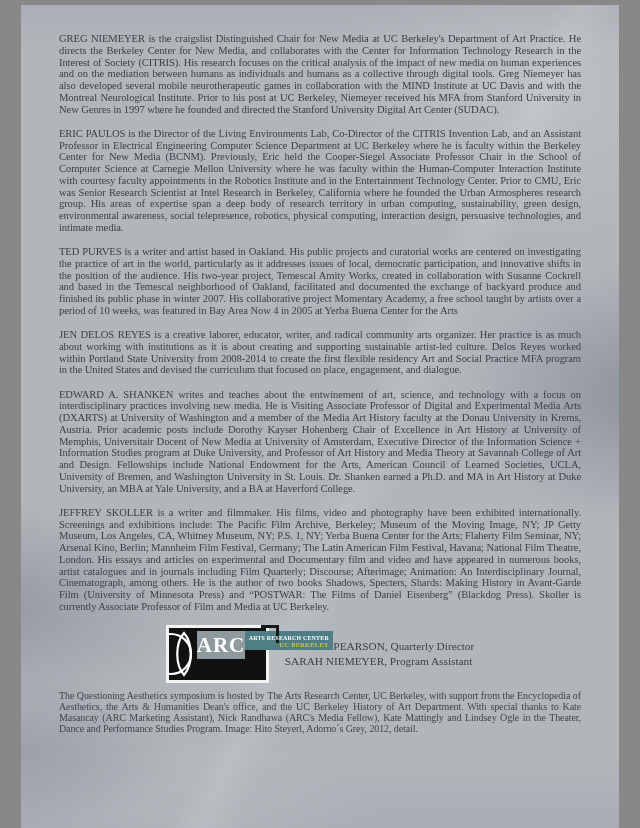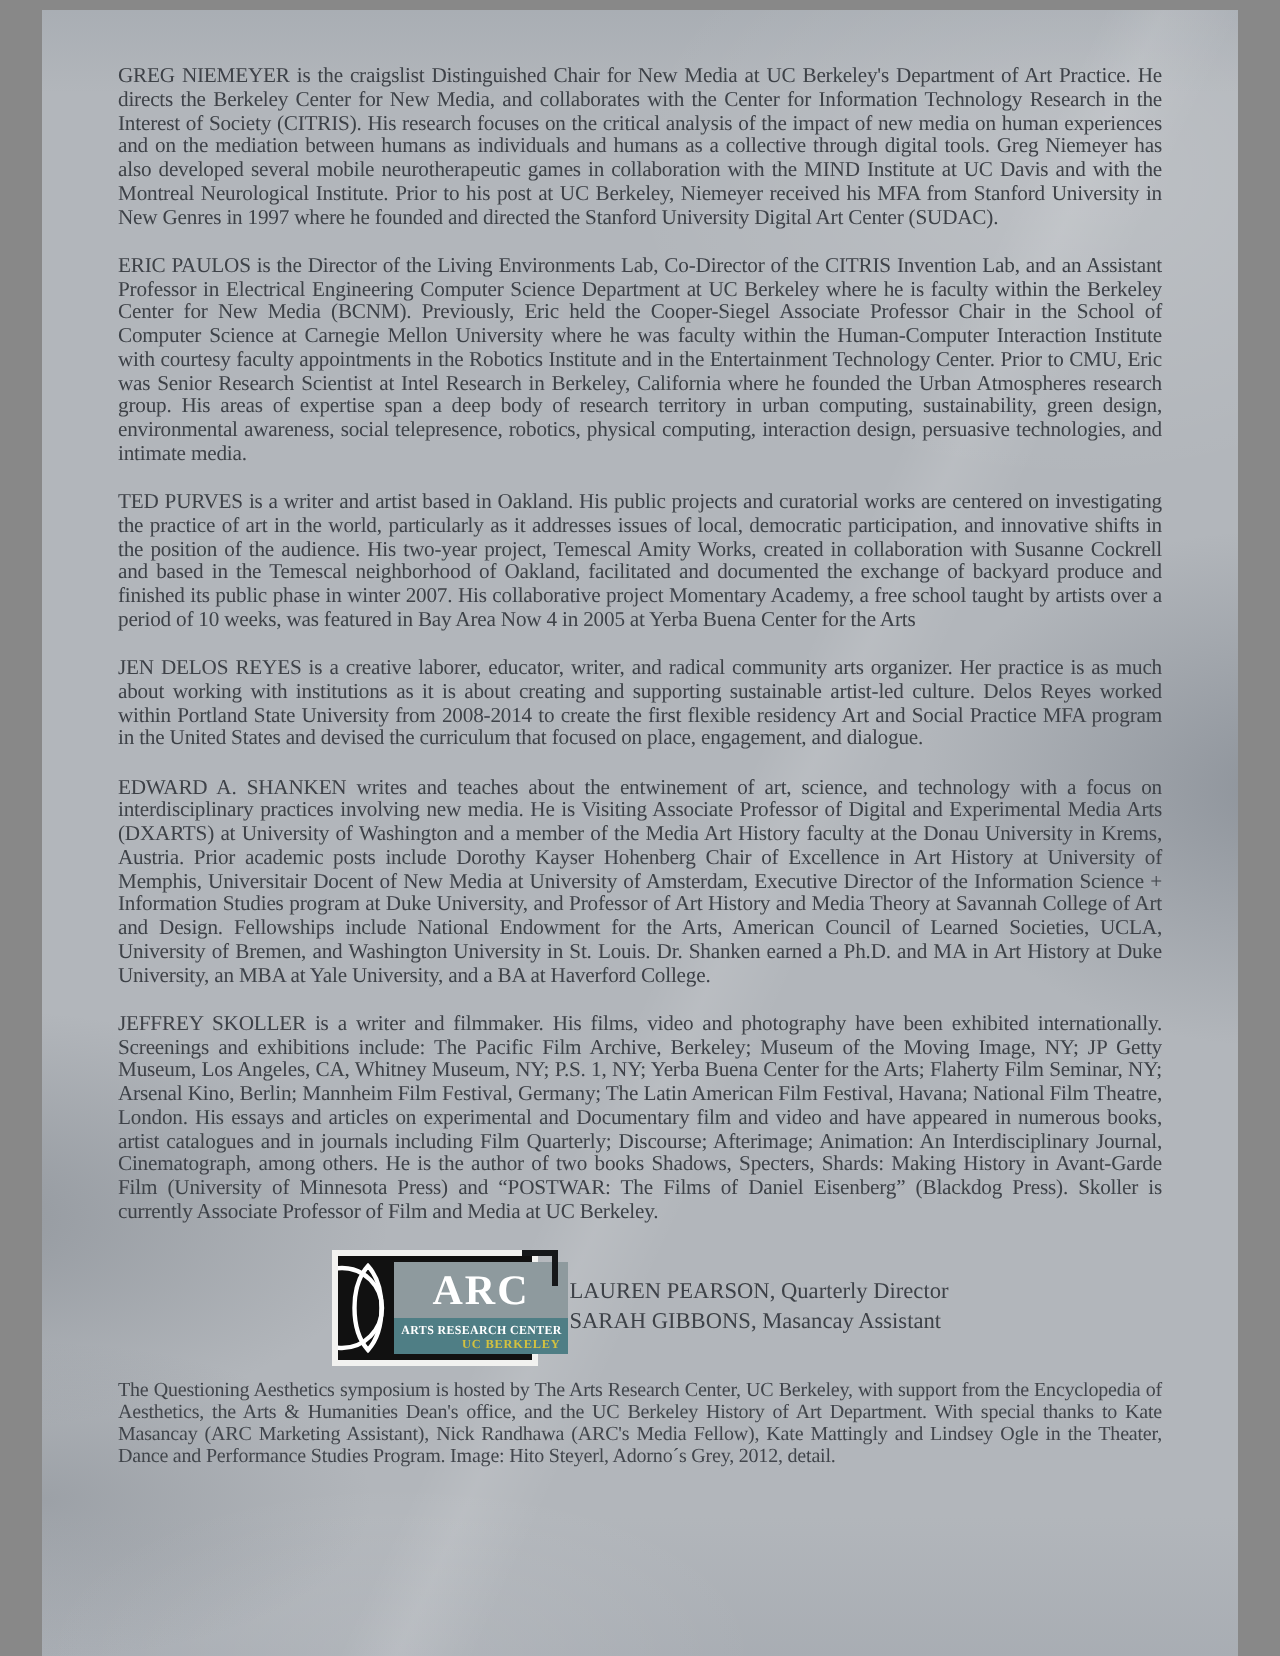--- a/index.html
+++ b/index.html
@@ -49,21 +49,20 @@
     top:-3px; right:-13px;
     width:15px; height:15px;
     border-top:3px solid #16181a;
     border-right:3px solid #16181a;
   }
   .logo-left { width:28px; height:52px; flex-shrink:0; }
   .logo-left svg { display:block; width:28px; height:52px; }
   .logo-right {
     flex:1;
     display:flex;
-    flex-direction:column;
     justify-content:center;
     padding:3px 3px 3px 0;
   }
   .logo-arc {
     background:#8e9a9e;
     color:#fff;
     font-weight:bold;
     font-size:21px;
     letter-spacing:1px;
     line-height:28px;
@@ -134,18 +133,18 @@
       <div class="logo-right">
         <div class="logo-arc">ARC</div>
         <div class="logo-band">
           <div class="logo-band-line1">ARTS RESEARCH CENTER</div>
           <div class="logo-band-line2">UC BERKELEY</div>
         </div>
       </div>
     </div>
     <div class="credit-lines">
       <div>LAUREN PEARSON, Quarterly Director</div>
-      <div>SARAH GIBBONS, Masancay Assistant</div>
+      <div>SARAH NIEMEYER, Program Assistant</div>
     </div>
   </div>
 
   <p class="footer-text">The Questioning Aesthetics symposium is hosted by The Arts Research Center, UC Berkeley, with support from the Encyclopedia of Aesthetics, the Arts &amp; Humanities Dean's office, and the UC Berkeley History of Art Department. With special thanks to Kate Masancay (ARC Marketing Assistant), Nick Randhawa (ARC's Media Fellow), Kate Mattingly and Lindsey Ogle in the Theater, Dance and Performance Studies Program. Image: Hito Steyerl, Adorno´s Grey, 2012, detail.</p>
 </div>
 
 </body></html>

